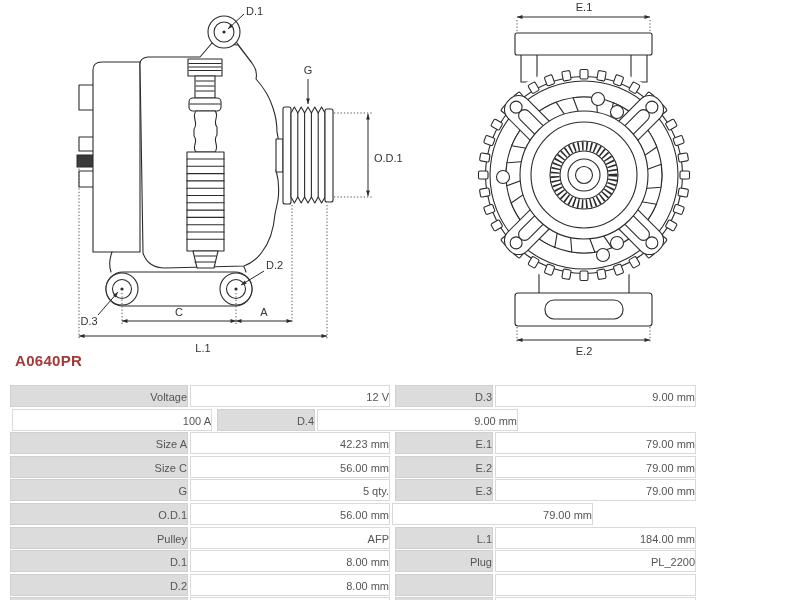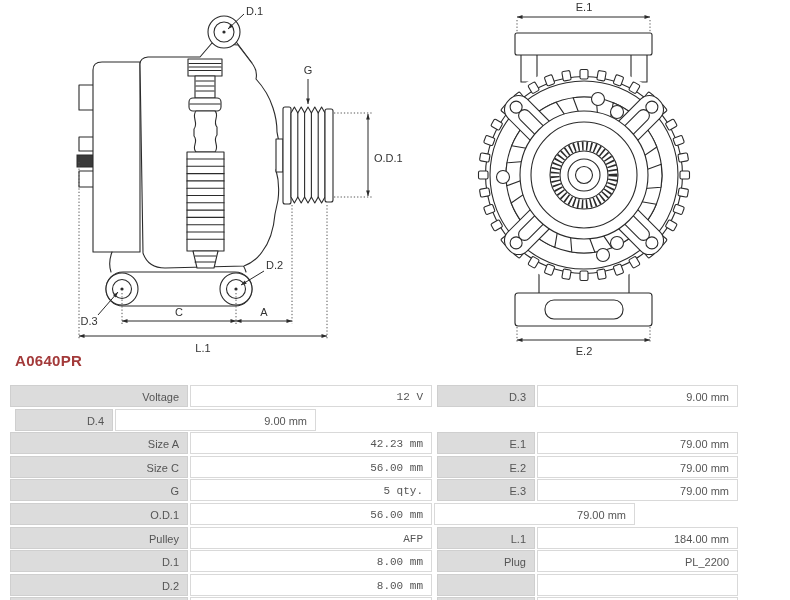--- a/index.html
+++ b/index.html
@@ -19,26 +19,26 @@
   .knurl{fill:none;stroke:#2b2b2b;stroke-width:9;stroke-dasharray:1.6 2.6;}
   .dlabel{font-size:11px;fill:#333;font-family:"Liberation Sans","DejaVu Sans",sans-serif;}
   
   #part-title{
     position:absolute;left:15px;top:352px;font-size:15px;font-weight:bold;
     color:#a33a3a;letter-spacing:.3px;
   }
   
   #spec-table{position:absolute;left:10px;top:385px;width:768px;}
   .spec-row{display:flex;height:22px;margin-bottom:1.6px;font-size:11px;color:#555;}
-  .cell{line-height:22px;text-align:right;padding-right:8px;box-sizing:border-box;
+  .cell{line-height:22px;text-align:right;box-sizing:border-box;
         white-space:nowrap;overflow:hidden;}
   .lab{background:#dcdcdc;border:1px solid #cfcfcf;}
   .val{background:#fff;border:1px solid #d9d9d9;}
   .c1{width:178px;}
-  .c2{width:242px;margin-left:2px;font-family:Liberation Mono, monospace;}
+  .c2{width:200px;margin-left:2px;}
   .c3{width:98px;margin-left:5px;}
   .c4{width:201px;margin-left:2px;}
 </style>
 </head>
 <body>
 
 <svg id="drawing" width="790" height="360" viewBox="0 0 790 360">
 
   <g id="side-view">
 
@@ -288,20 +288,21 @@
 <div id="part-title">A0640PR</div>
 
 <div id="spec-table">
   <div class="spec-row">
     <div class="cell lab c1">Voltage</div>
     <div class="cell val c2">12 V</div>
     <div class="cell lab c3">D.3</div>
     <div class="cell val c4">9.00 mm</div>
   </div>
   <div class="spec-row">
+    <div class="cell val c2">100 A</div>
     <div class="cell lab c3">D.4</div>
     <div class="cell val c4">9.00 mm</div>
   </div>
   <div class="spec-row">
     <div class="cell lab c1">Size A</div>
     <div class="cell val c2">42.23 mm</div>
     <div class="cell lab c3">E.1</div>
     <div class="cell val c4">79.00 mm</div>
   </div>
   <div class="spec-row">

